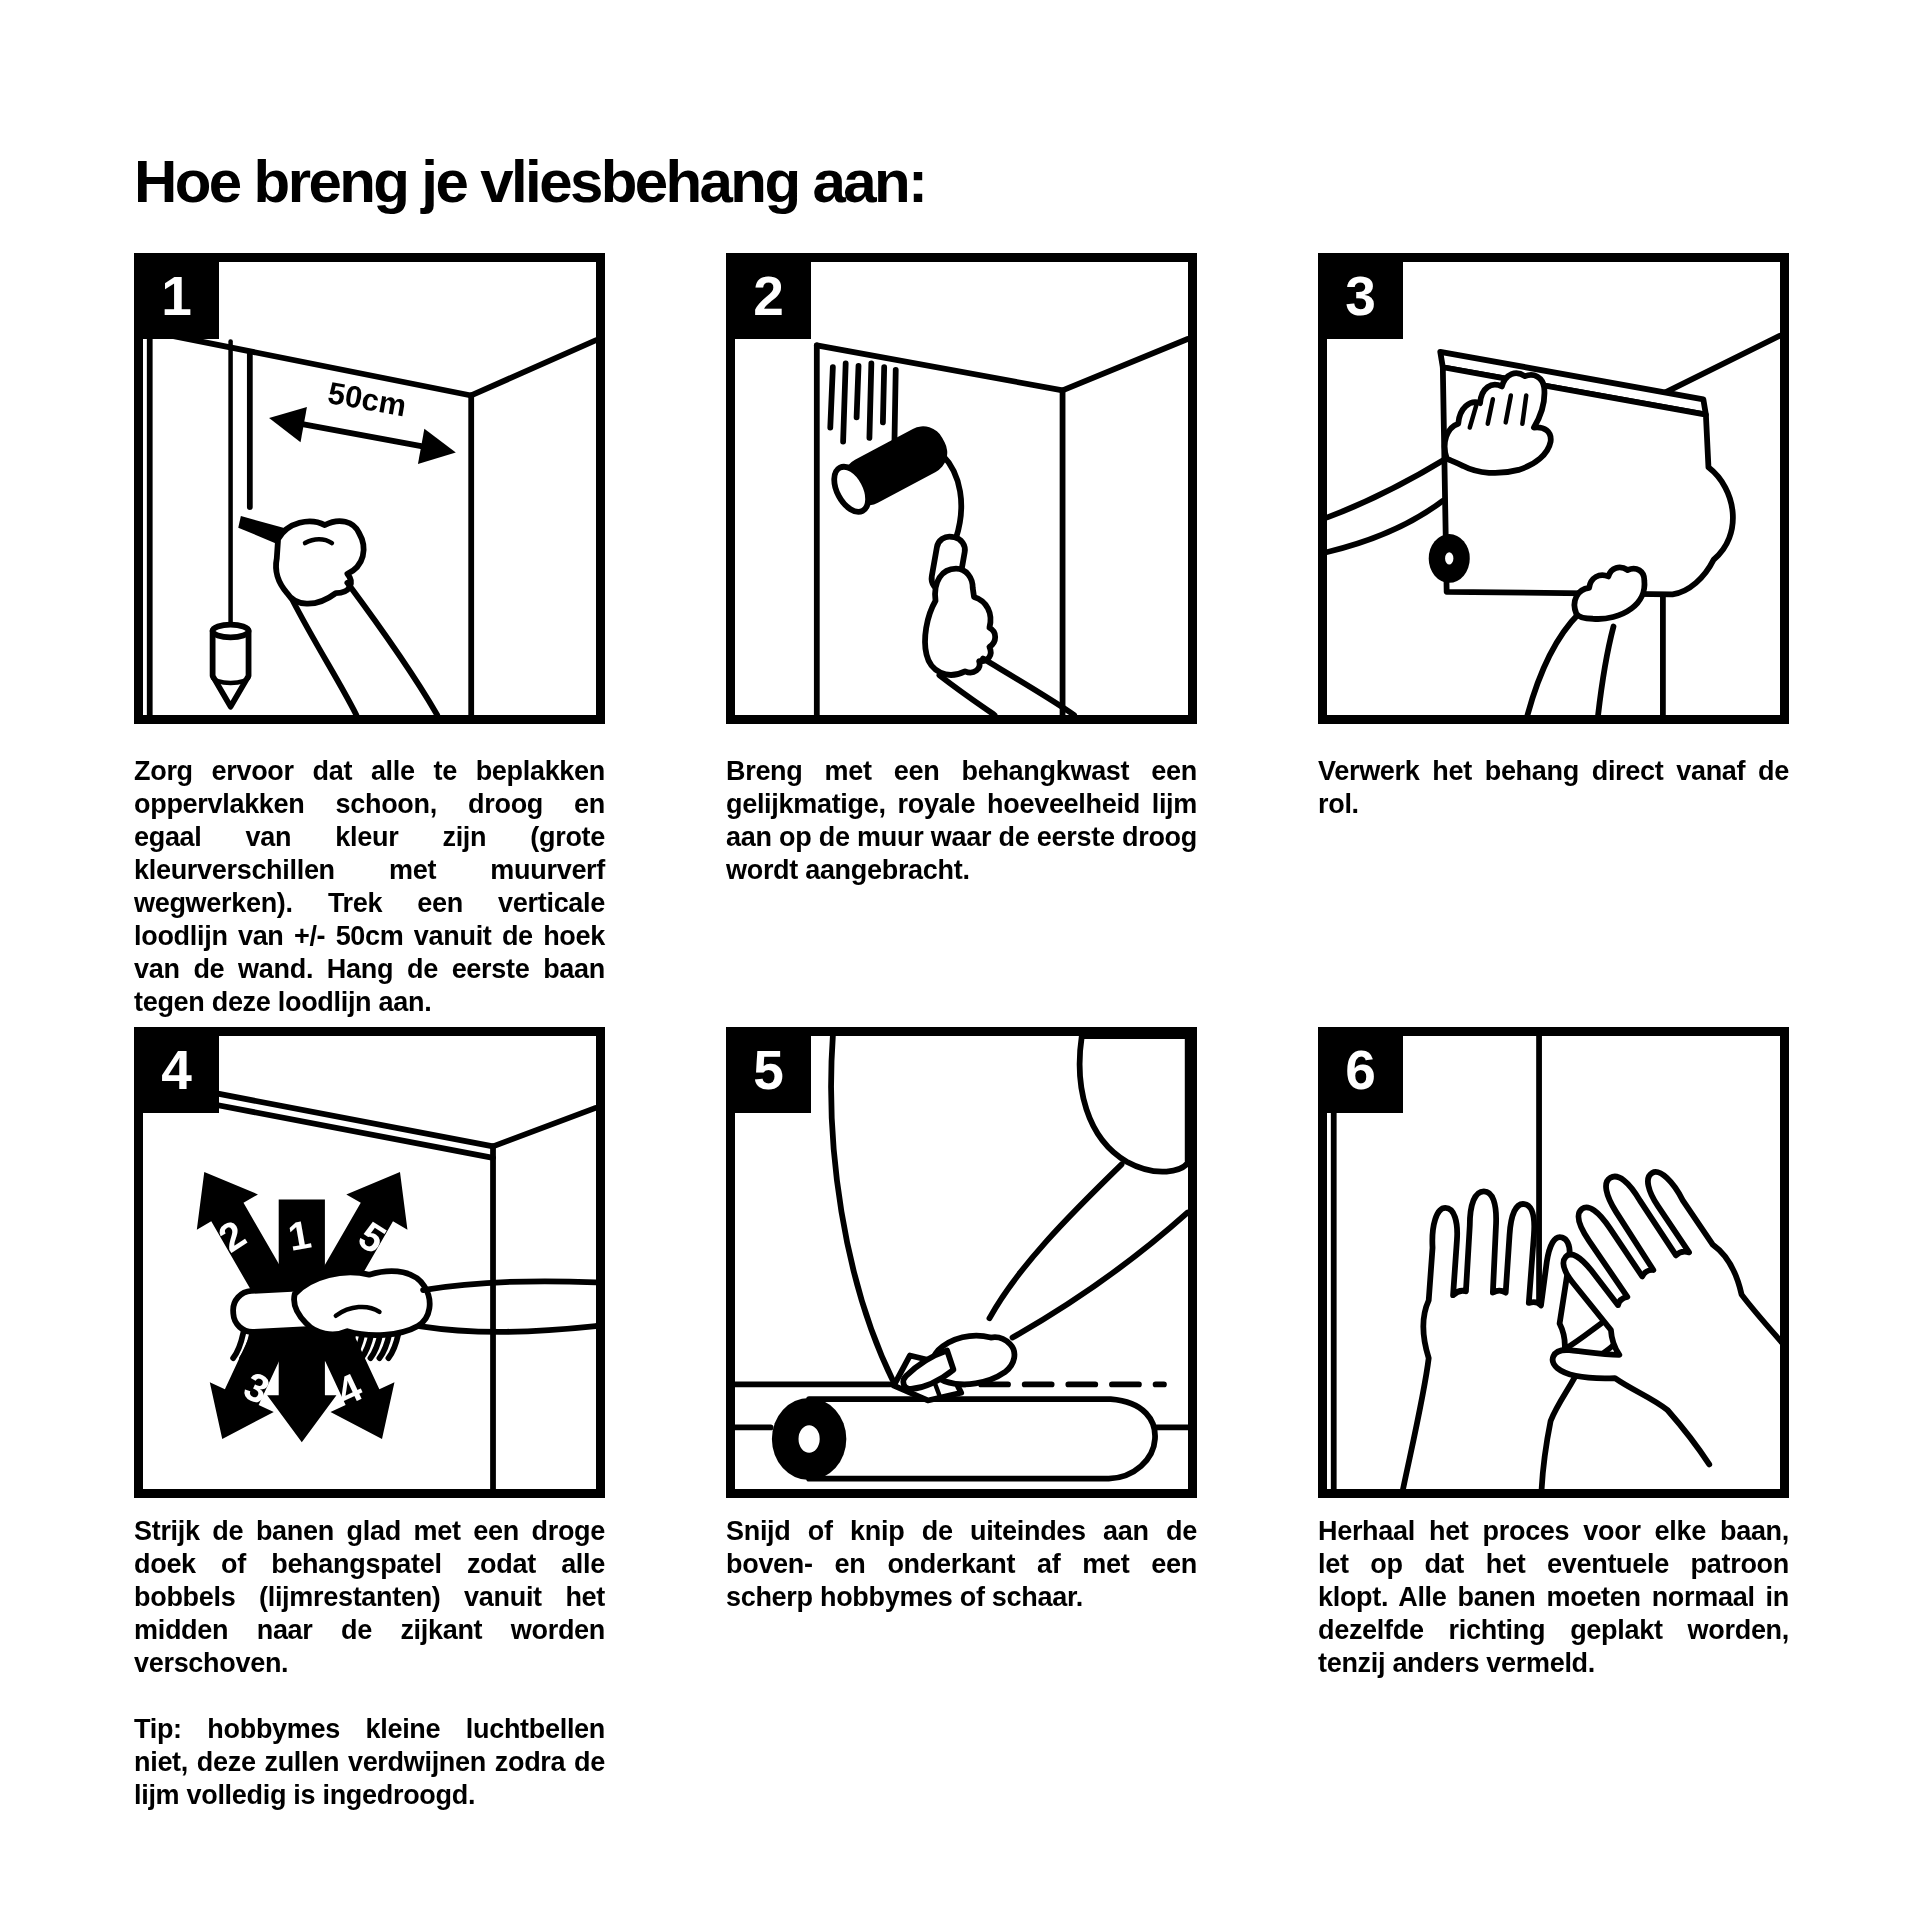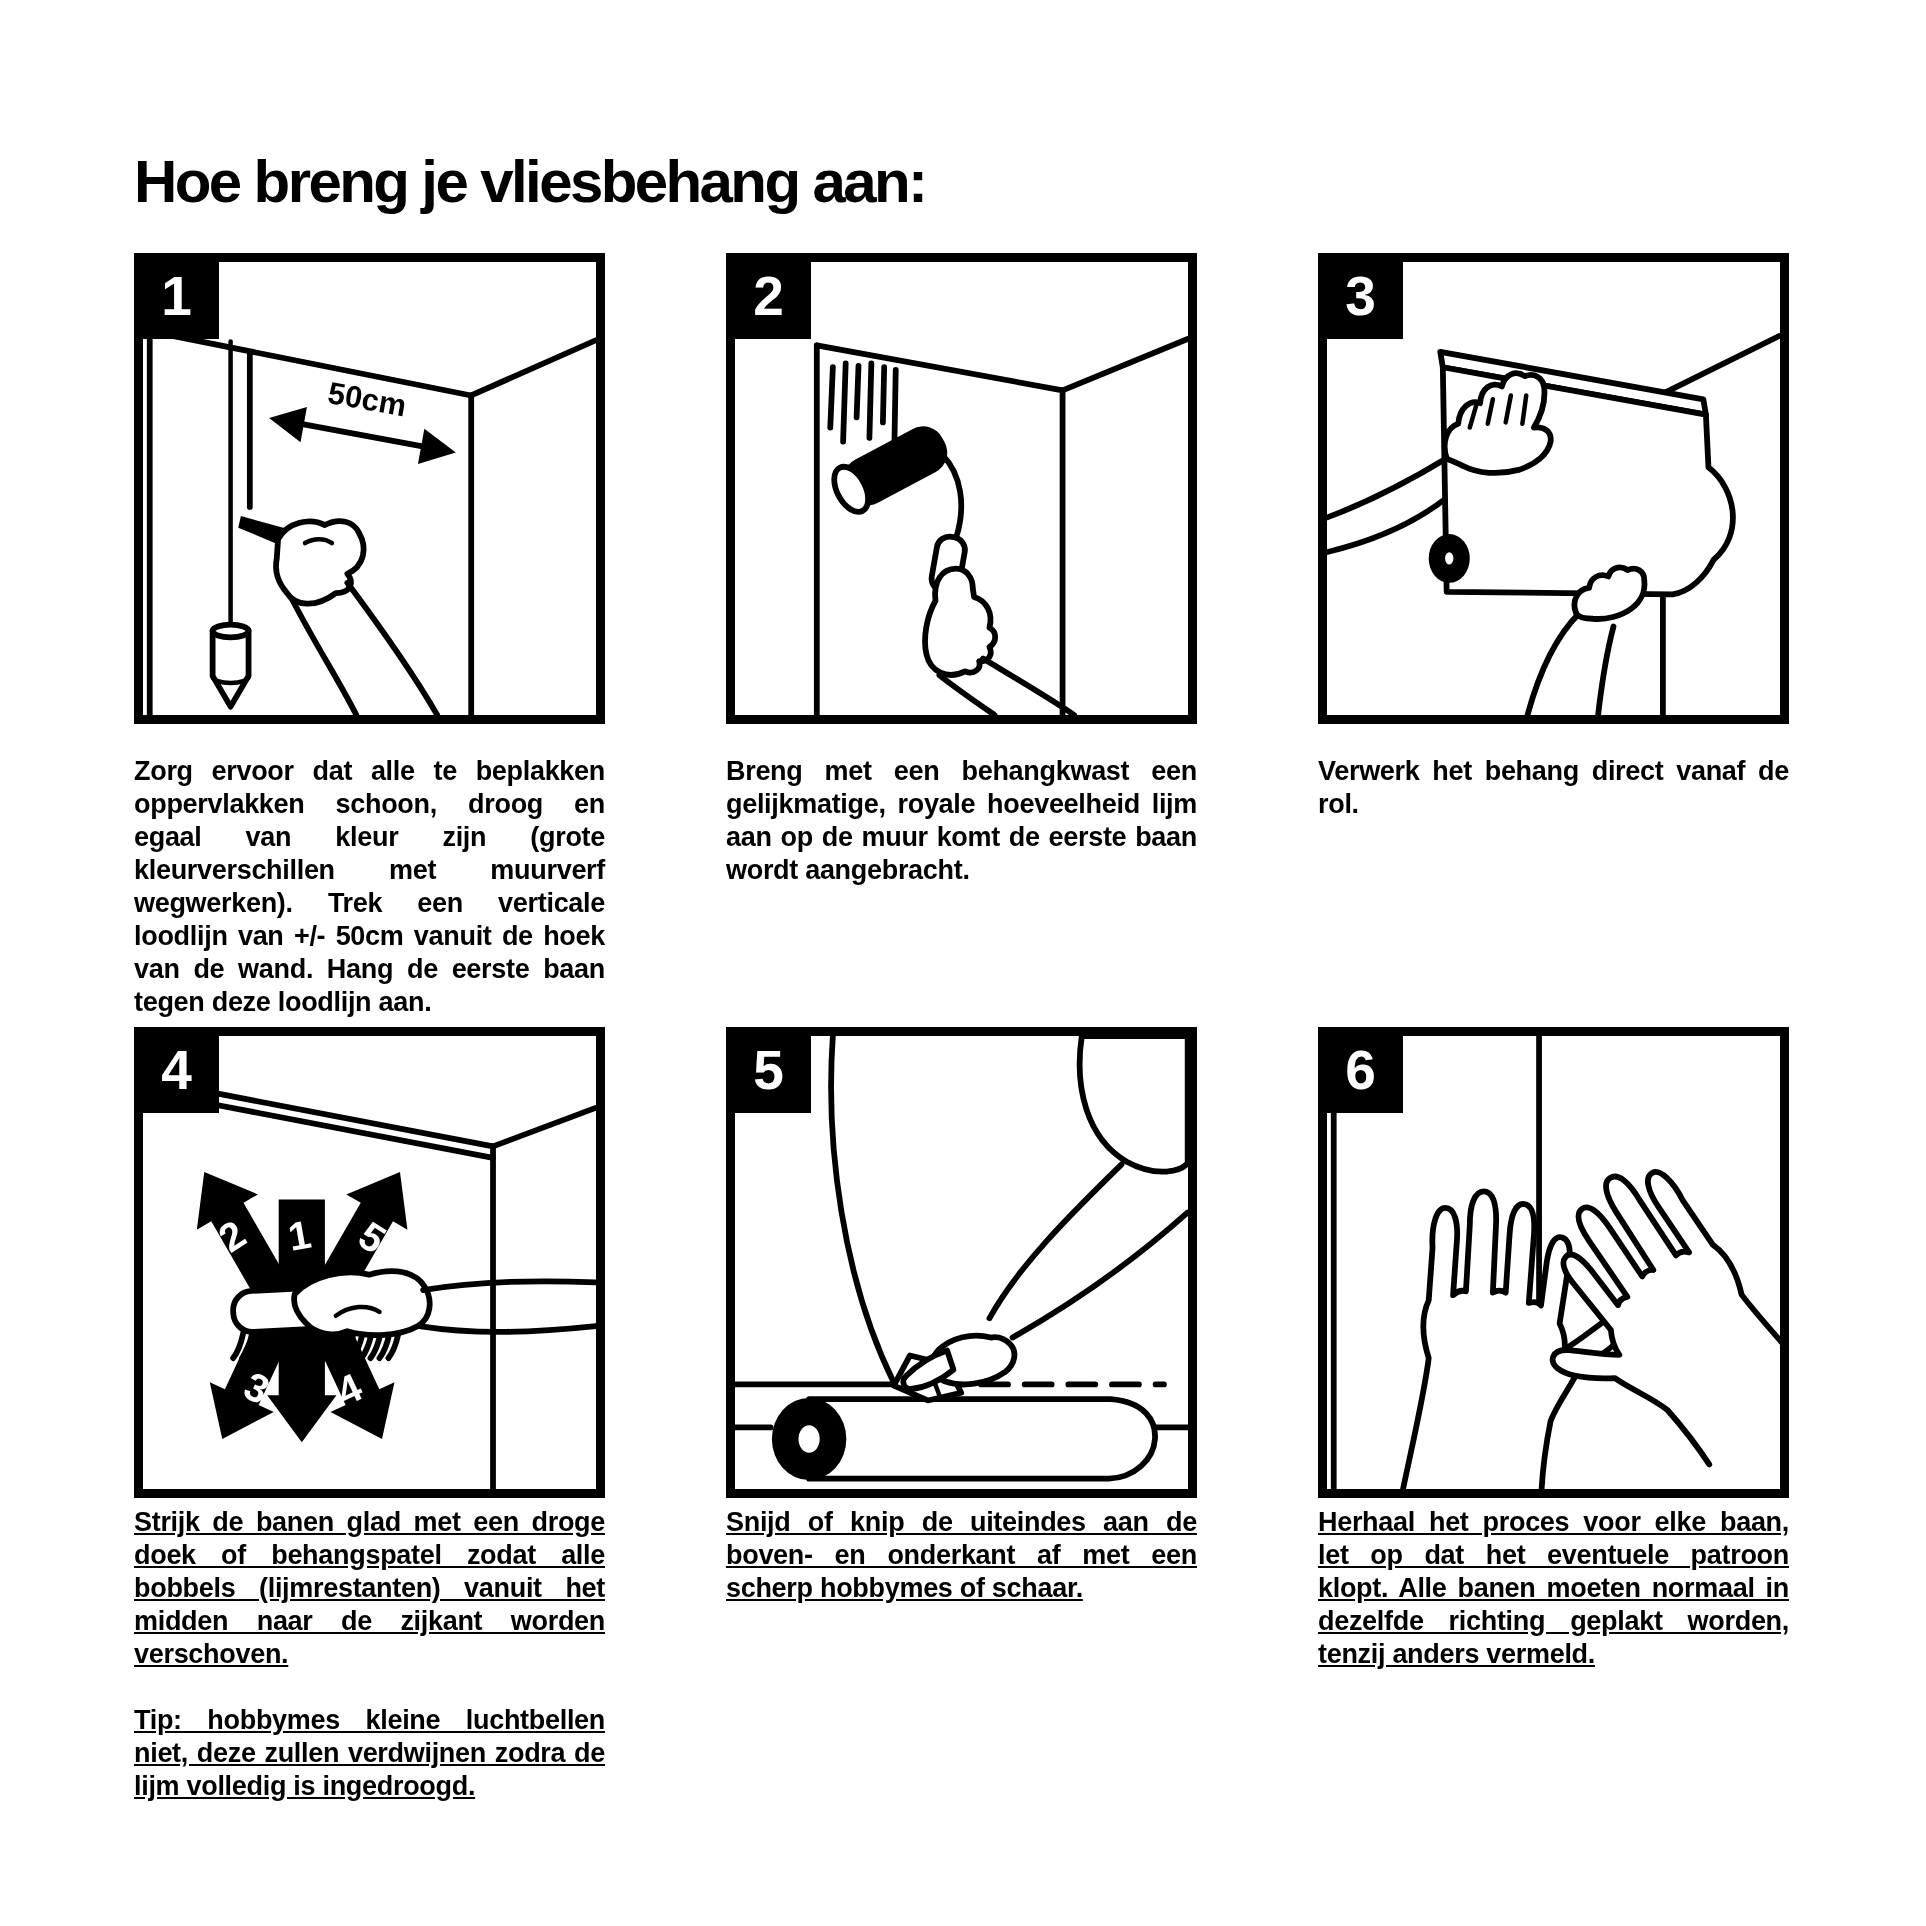--- a/index.html
+++ b/index.html
@@ -32,21 +32,21 @@
     z-index:2;
   }
   .illus { position:absolute; left:0; top:0; width:453px; height:453px; }
 
   .caption {
     box-sizing:border-box;
     padding-top:31px; width:471px;
     font-size:27px; line-height:33px; font-weight:700;
     text-align:justify; letter-spacing:-0.3px;
   }
-  .caption.row2 { padding-top:8px;text-decoration:underline; }
+  .caption.row2 { padding-top:17px; }
   .caption p { margin:0; }
   .caption p.gap { margin-top:33px; }
 
   
   .illus path, .illus line, .illus polyline, .illus ellipse,
   .illus rect, .illus circle, .illus polygon {
     fill:none; stroke:#000; stroke-width:9;
     stroke-linecap:round; stroke-linejoin:round;
   }
   .illus .fb { fill:#000; stroke:none; }
@@ -167,21 +167,21 @@
         <path d="M422,706 C428,654 436,606 446,568"></path>
         <path class="fw" d="M388,548 C380,528 390,510 408,508 C410,492 424,484 438,490 C442,476 456,472 468,480 C482,474 494,482 494,496 C496,514 488,530 474,540 C458,552 434,558 414,556 C400,556 392,554 388,548 Z"></path>
       </g>
     </svg>
   </div>
 
   <div class="caption">
     <p>Zorg ervoor dat alle te beplakken oppervlakken schoon, droog en egaal van kleur zijn (grote kleurverschillen met muurverf wegwerken). Trek een verticale loodlijn van +/- 50cm vanuit de hoek van de wand. Hang de eerste baan tegen deze loodlijn aan.</p>
   </div>
   <div class="caption">
-    <p>Breng met een behangkwast een gelijkmatige, royale hoeveelheid lijm aan op de muur komt de eerste baan wordt aangebracht.</p>
+    <p>Breng met een behangkwast een gelijkmatige, royale hoeveelheid lijm aan op de muur waar de eerste droog wordt aangebracht.</p>
   </div>
   <div class="caption">
     <p>Verwerk het behang direct vanaf de rol.</p>
   </div>
 
   <div class="panel">
     <div class="badge">
       <span>4</span>
     </div>
     <svg class="illus" viewBox="0 0 705 706">

